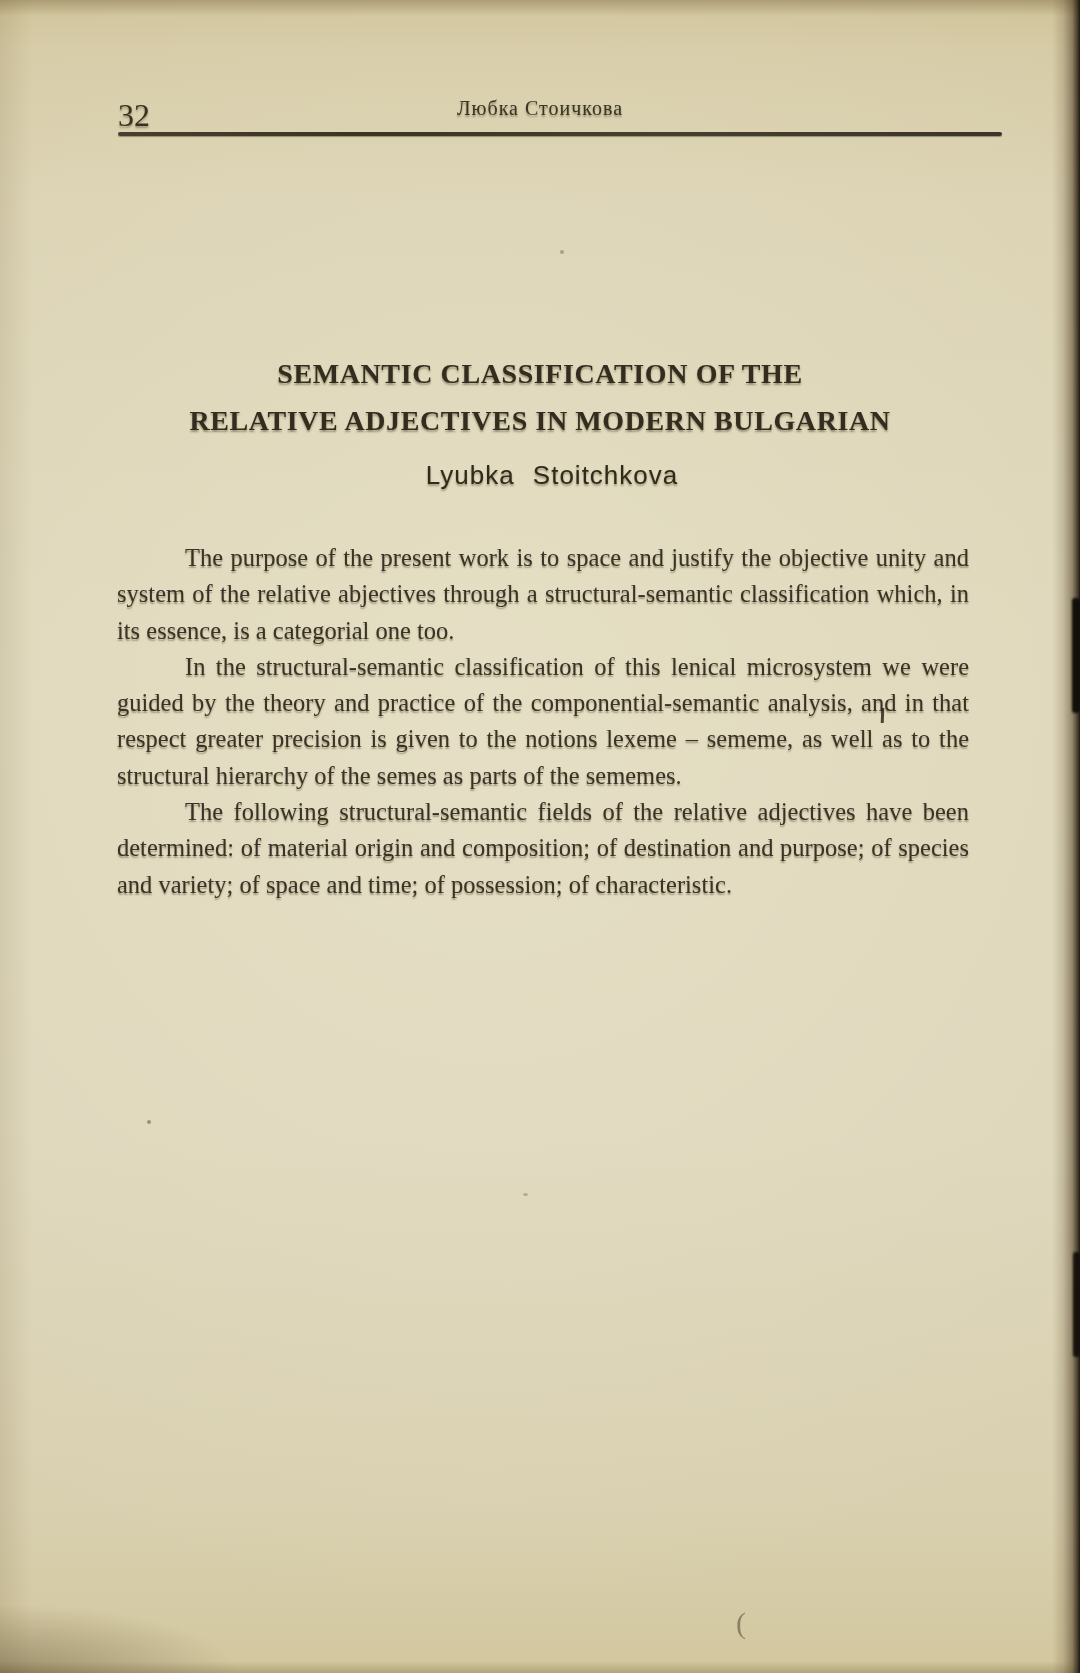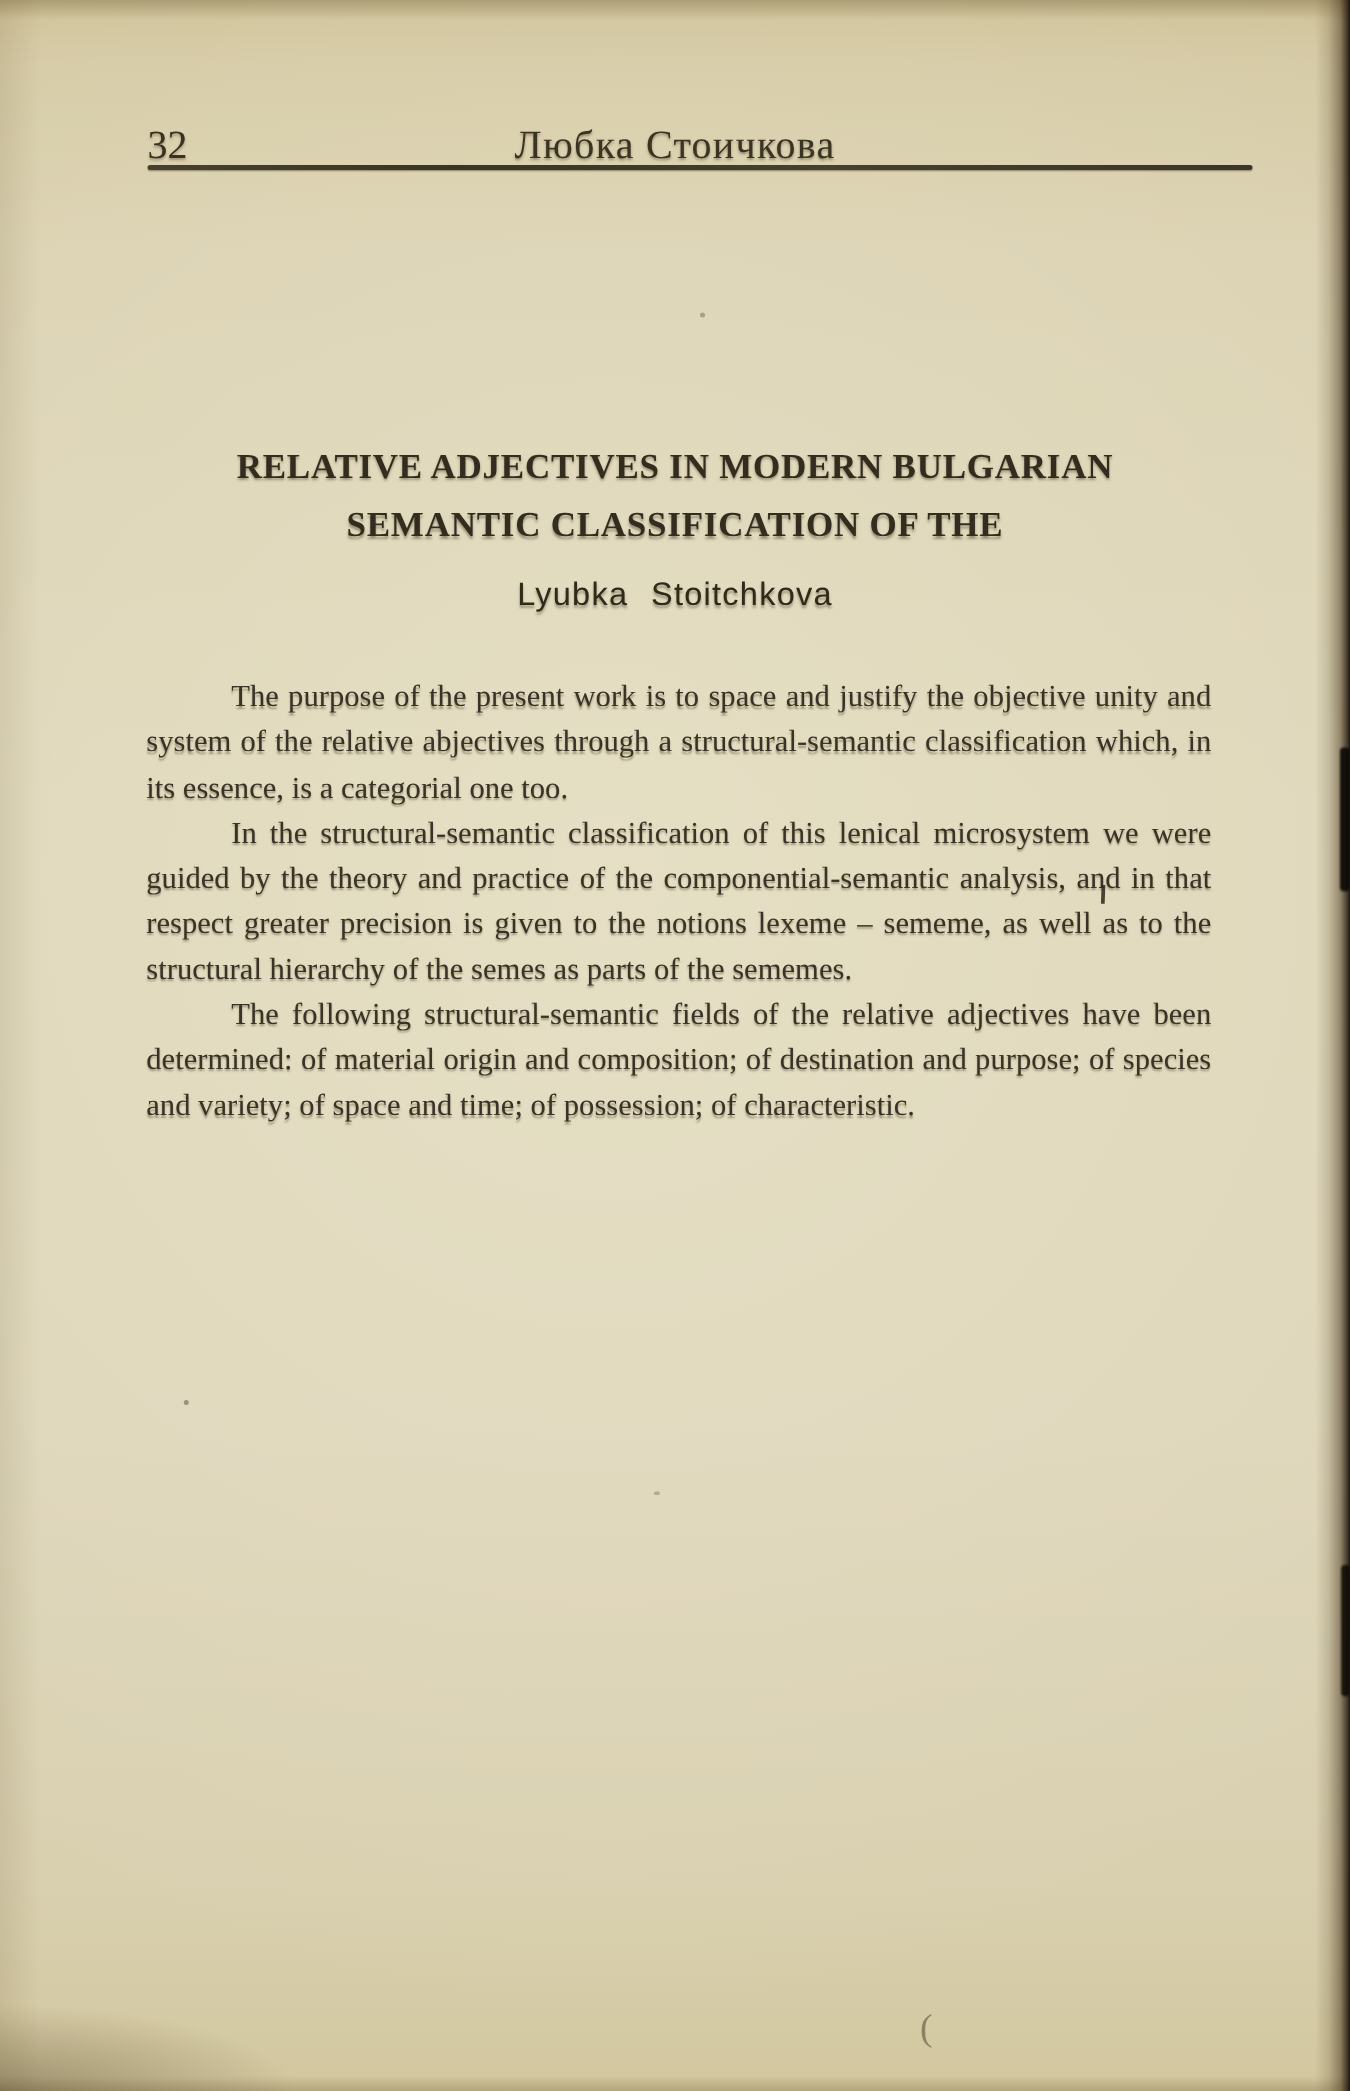--- a/index.html
+++ b/index.html
@@ -49,42 +49,42 @@
     background: rgba(14,10,5,0.88); filter: blur(1px); border-radius: 3px;
   }
 
   .page-number {
     position: absolute; left: 118px; top: 97px;
     font-size: 32px; color: #38321f;
     text-shadow: 0 2px 2px rgba(85,72,42,0.45);
   }
   .running-head {
     position: absolute; left: 0; top: 97px; width: 1080px;
-    text-align: center; font-size: 32px; color: #3a3422;
+    text-align: center; font-size: 20px; color: #3a3422;
     letter-spacing: 1px;
     text-shadow: 0 2px 2px rgba(85,72,42,0.5);
   }
   .head-rule {
     position: absolute; left: 118px; top: 132px; width: 884px; height: 4px;
     border-radius: 2px;
     background: linear-gradient(90deg, #474031 0%, #3a3424 28%, #46402f 62%, #3b352a 100%);
     box-shadow: 0 1px 1px rgba(70,58,34,0.45);
   }
 
   .title-block {
     position: absolute; left: 40px; top: 350px; width: 1000px;
     text-align: center;
   }
   .title-line {
     font-weight: bold; font-size: 28px; line-height: 47px;
     color: #332d20; letter-spacing: 0.6px;
     text-shadow: 0 2px 2px rgba(82,68,40,0.5);
   }
   .author {
-    position: absolute; left: 40px; top: 460px; width: 1000px;
+    position: absolute; left: 52px; top: 460px; width: 1000px;
     text-align: center;
     font-family: "Liberation Sans", sans-serif;
     font-size: 26px; color: #2f2a1a;
     letter-spacing: 1px; word-spacing: 10px;
     text-shadow: 0 2px 2px rgba(82,68,40,0.45);
   }
 
   .body-text {
     position: absolute; left: 117px; top: 540px; width: 852px;
     font-size: 24.5px; line-height: 36.3px;
@@ -127,22 +127,22 @@
   <div class="edge-right-dark-a"></div>
   <div class="edge-right-dark-b"></div>
 
   <div class="page-number">32</div>
 
   <div class="running-head">Любка Стоичкова</div>
 
   <div class="head-rule"></div>
 
   <div class="title-block">
+    <div class="title-line">SEMANTIC CLASSIFICATION OF THE</div>
     <div class="title-line">RELATIVE ADJECTIVES IN MODERN BULGARIAN</div>
-    <div class="title-line">SEMANTIC CLASSIFICATION OF THE</div>
   </div>
 
   <div class="author">Lyubka Stoitchkova</div>
 
   <div class="body-text">
     <p>The purpose of the present work is to space and justify the objective unity and system of the relative abjectives through a structural-semantic classification which, in its essence, is a categorial one too.</p>
     <p>In the structural-semantic classification of this lenical microsystem we were guided by the theory and practice of the componential-semantic analysis, and in that respect greater precision is given to the notions lexeme – sememe, as well as to the structural hierarchy of the semes as parts of the sememes.</p>
     <p>The following structural-semantic fields of the relative adjectives have been determined: of material origin and composition; of destination and purpose; of species and variety; of space and time; of possession; of characteristic.</p>
   </div>
 

